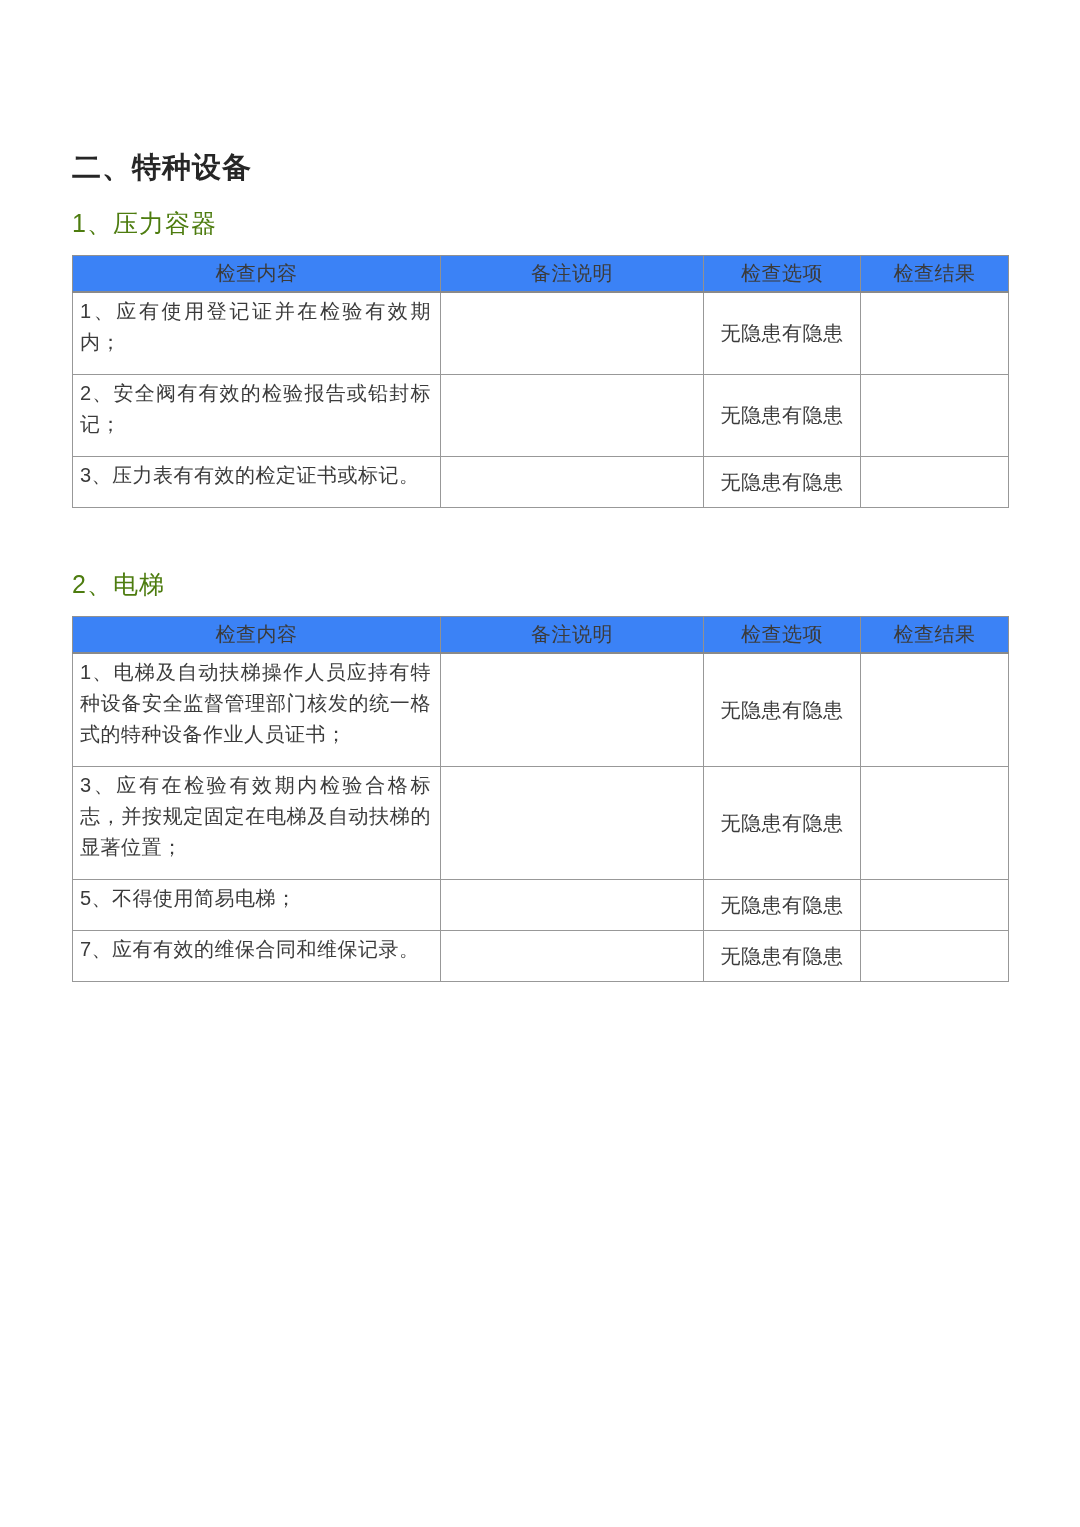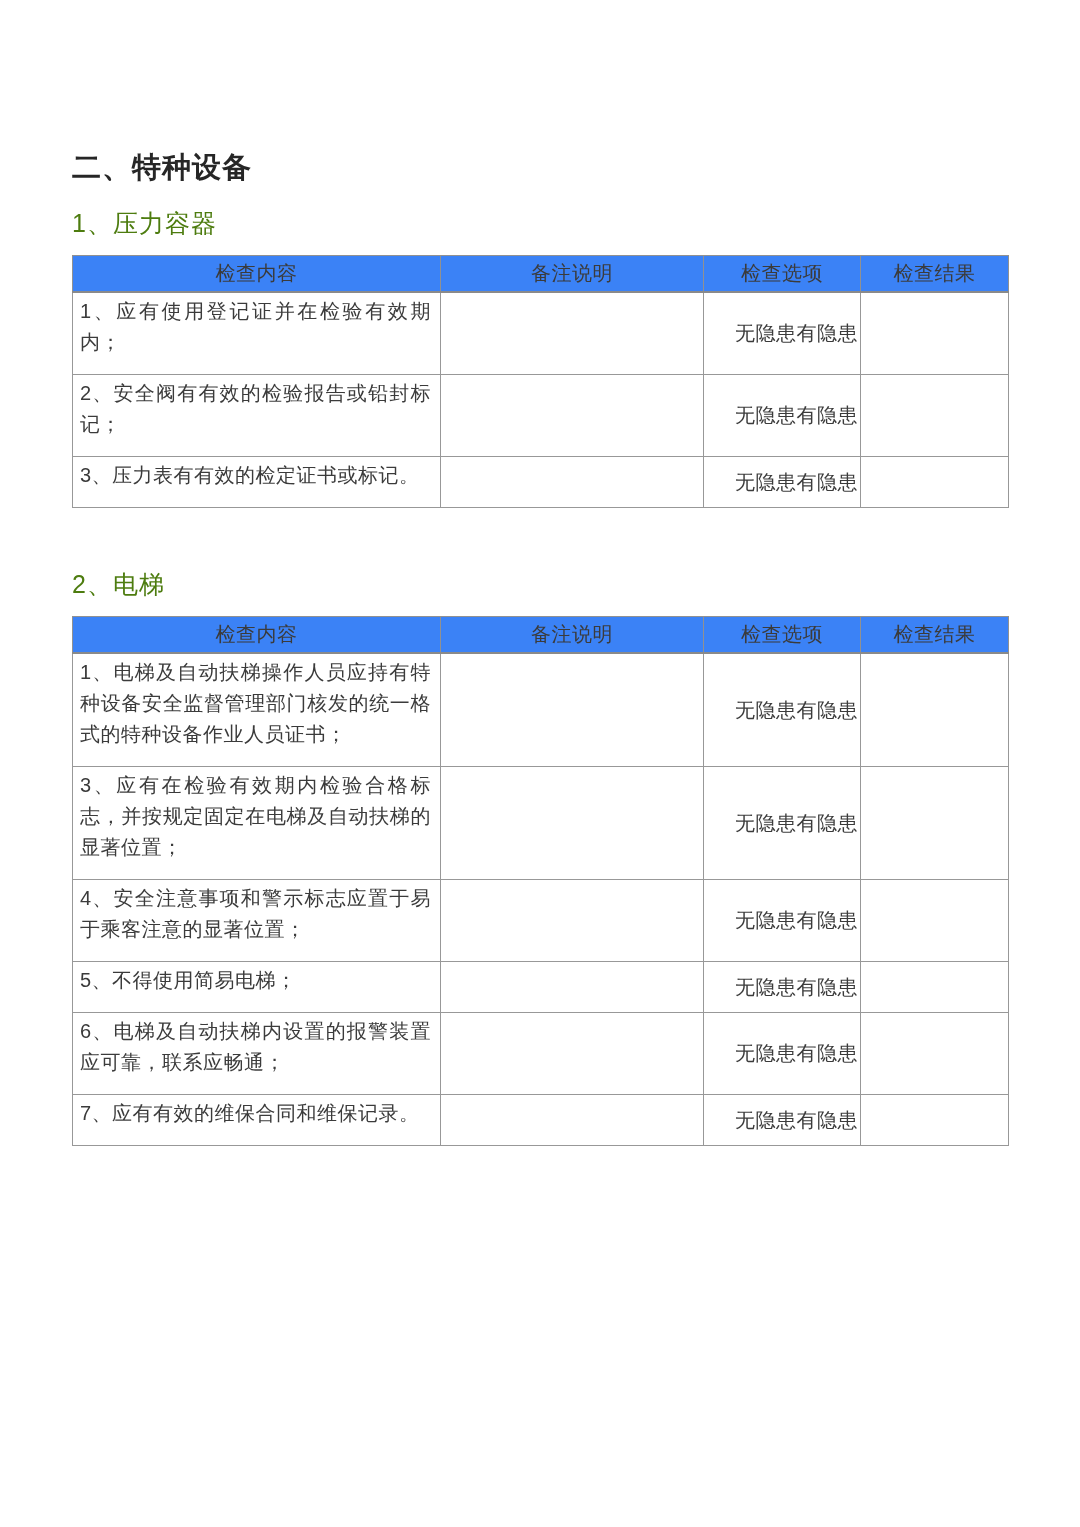--- a/index.html
+++ b/index.html
@@ -70,21 +70,21 @@
     background: #ffffff;
   }
   .check-table td.cell-content {
     text-align: justify;
   }
   .check-table td.cell-remark,
   .check-table td.cell-result {
     padding: 3px 4px;
   }
   .check-table td.cell-options {
-    text-align: right;
+    text-align: center;
     padding: 3px 2px;
     white-space: nowrap;
   }
 </style>
 </head>
 <body>
 
 <div class="page">
 
   <h1 class="section-title">二、特种设备</h1>
@@ -155,33 +155,21 @@
           <td class="cell-options"><span>无隐患</span><span>有隐患</span></td>
           <td class="cell-result"></td>
         </tr>
         <tr>
           <td class="cell-content">3、应有在检验有效期内检验合格标志，并按规定固定在电梯及自动扶梯的显著位置；</td>
           <td class="cell-remark"></td>
           <td class="cell-options"><span>无隐患</span><span>有隐患</span></td>
           <td class="cell-result"></td>
         </tr>
         <tr>
-          <td class="cell-content">4、安全注意事项和警示标志应置于易于乘客注意的显著位置；</td>
-          <td class="cell-remark"></td>
-          <td class="cell-options"><span>无隐患</span><span>有隐患</span></td>
-          <td class="cell-result"></td>
-        </tr>
-        <tr>
           <td class="cell-content">5、不得使用简易电梯；</td>
-          <td class="cell-remark"></td>
-          <td class="cell-options"><span>无隐患</span><span>有隐患</span></td>
-          <td class="cell-result"></td>
-        </tr>
-        <tr>
-          <td class="cell-content">6、电梯及自动扶梯内设置的报警装置应可靠，联系应畅通；</td>
           <td class="cell-remark"></td>
           <td class="cell-options"><span>无隐患</span><span>有隐患</span></td>
           <td class="cell-result"></td>
         </tr>
         <tr>
           <td class="cell-content">7、应有有效的维保合同和维保记录。</td>
           <td class="cell-remark"></td>
           <td class="cell-options"><span>无隐患</span><span>有隐患</span></td>
           <td class="cell-result"></td>
         </tr>

